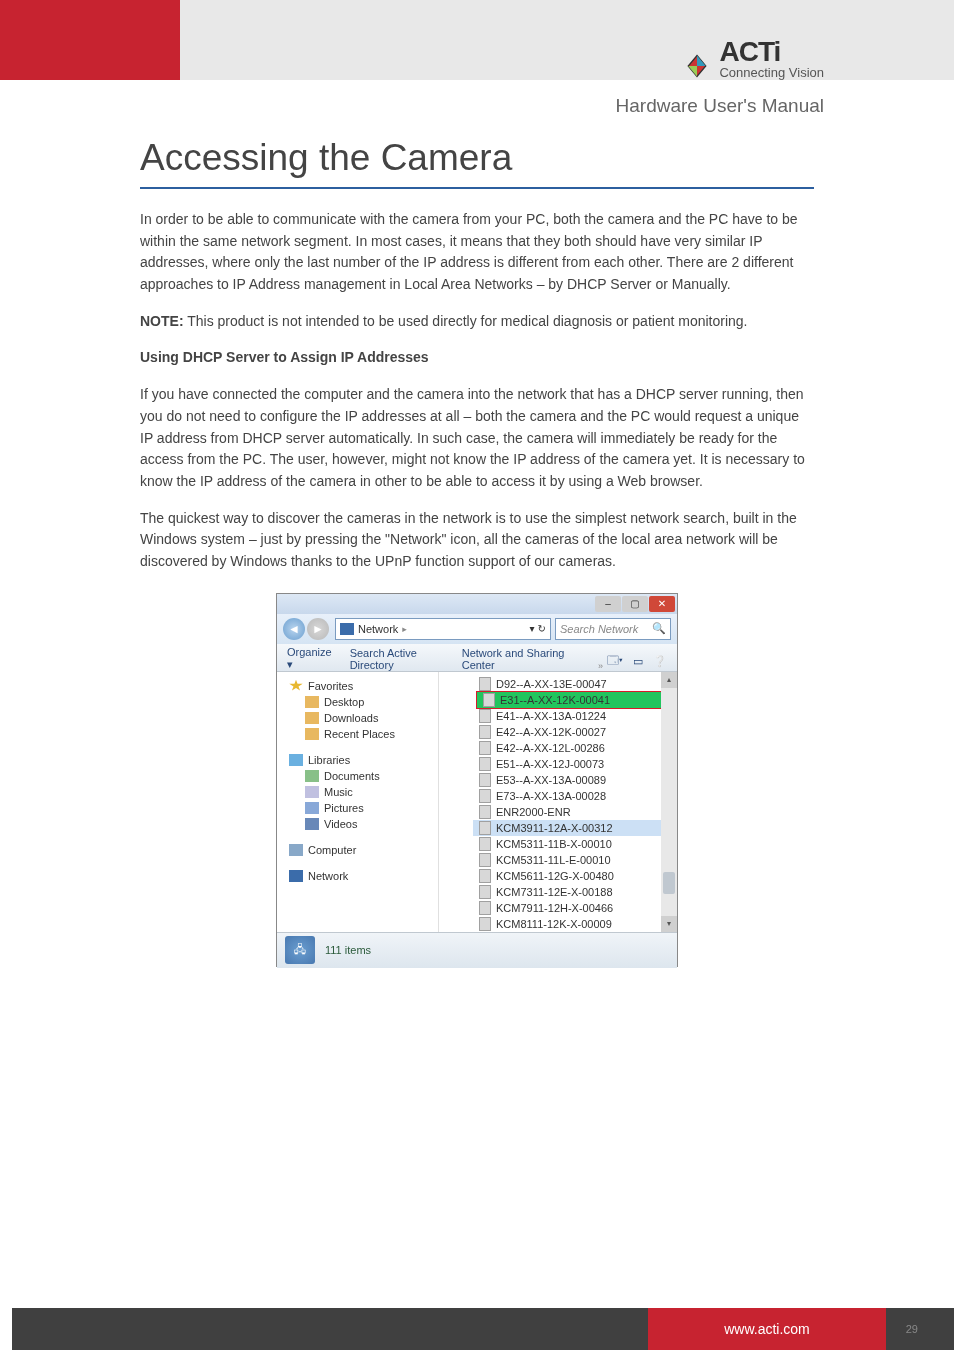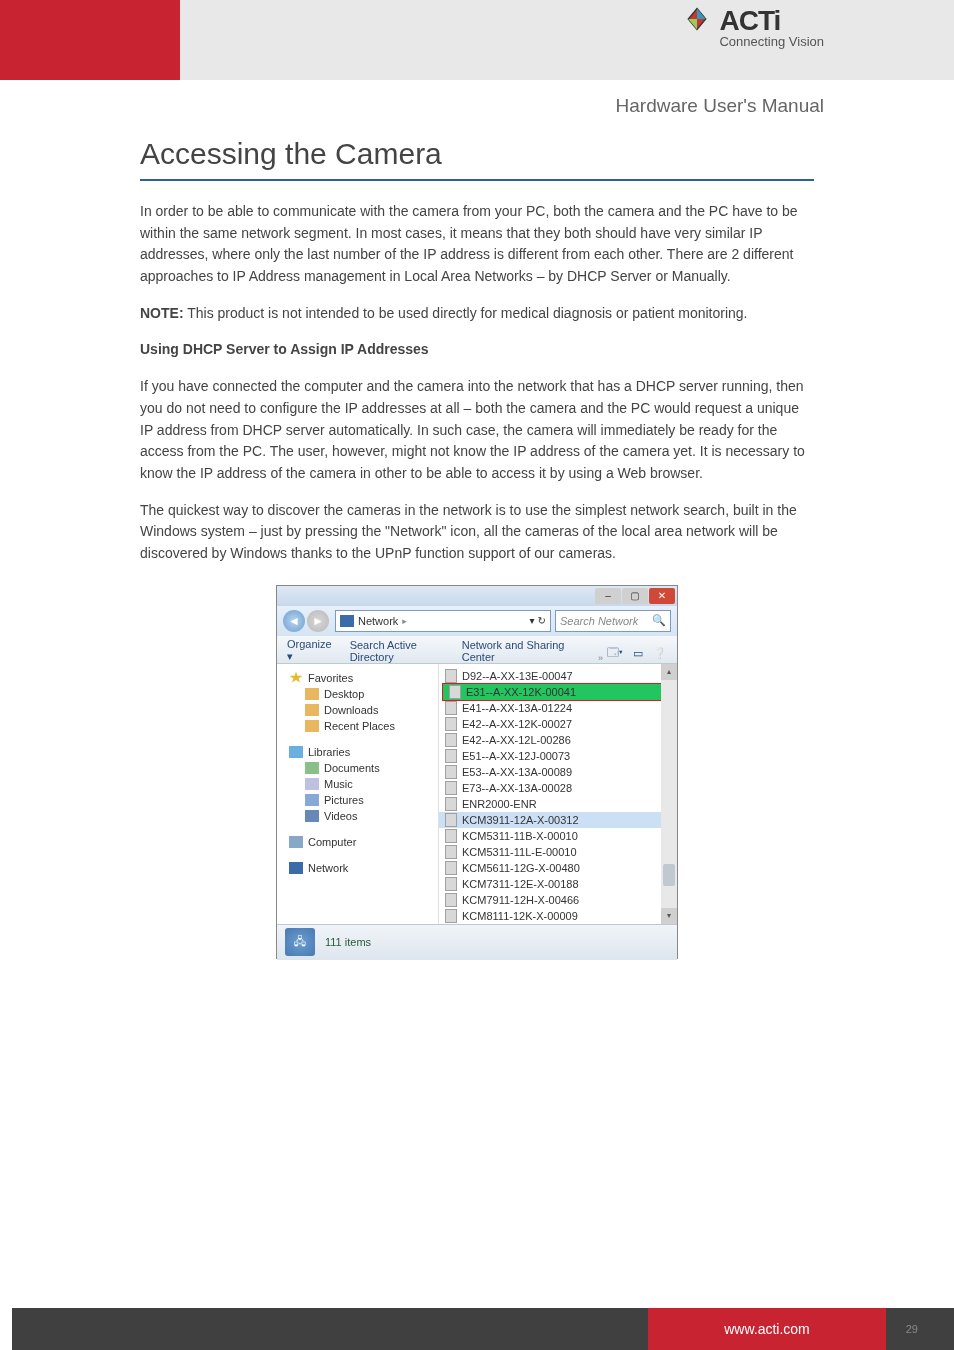--- a/index.html
+++ b/index.html
@@ -1,30 +1,30 @@
 <!DOCTYPE html>
 <html><head>
   <meta charset="utf-8">
   <style>
     * { margin: 0; padding: 0; box-sizing: border-box; }
     body { font-family: Arial, sans-serif; background: #fff; width: 954px; height: 1350px; position: relative; }
     
     .header-area { height: 80px; background: #e8e8e8; display: flex; }
     .red-block { width: 180px; height: 100%; background: #c72330; }
-    .logo-area { margin-left: auto; display: flex; align-items: flex-start; padding-right: 130px; padding-top: 5px; }
+    .logo-area { margin-left: auto; display: flex; align-items: flex-end; padding-right: 130px; padding-top: 5px; }
     .logo-icon { width: 28px; height: 28px; margin-right: 8px; }
     .logo-text { font-size: 28px; font-weight: bold; color: #333; letter-spacing: -1px; }
     .logo-subtext { font-size: 13px; color: #555; margin-top: -3px; }
     .logo-text-wrap { display: flex; flex-direction: column; }
     
     .doc-title { text-align: right; margin: 15px 130px 20px 0; font-size: 19px; color: #666; }
     
     .content { padding: 0 140px 0 140px; color: #333; }
     
-    .h1 { font-size: 30px; color: #444; margin: 15px 0 8px; }
+    .h1 { font-size: 37px; color: #444; margin: 15px 0 8px; }
     .h1-underline { height: 2px; background: #2c5f9f; margin-bottom: 20px; }
     .h2 { font-size: 18px; color: #444; margin: 25px 0 15px; font-weight: bold; }
     .body-text { font-size: 14px; line-height: 1.55; color: #444; margin-bottom: 15px; }
     .bold { font-weight: bold; }
     .note { font-size: 14px; line-height: 1.55; color: #444; margin: 15px 0; }
     
     .screenshot { margin: 20px auto 0; width: 402px; height: 374px; border: 1px solid #888; background: #fff; font-size: 11px; position: relative; }
     .ss-titlebar { height: 20px; background: linear-gradient(#dde8f5, #c8d8ec); display: flex; justify-content: flex-end; align-items: center; padding: 0 2px; }
     .ss-btn { width: 26px; height: 16px; margin-left: 1px; display: flex; align-items: center; justify-content: center; font-size: 10px; border-radius: 2px; }
     .ss-min { background: #d0d0d0; }
@@ -38,21 +38,21 @@
     .ss-net-icon { width: 14px; height: 12px; background: #3b6caa; margin-right: 4px; }
     .ss-chev { margin: 0 4px; color: #888; font-size: 9px; }
     .ss-addr-end { margin-left: auto; display: flex; align-items: center; gap: 3px; font-size: 10px; }
     .ss-search { width: 116px; height: 22px; background: #fff; border: 1px solid #7a9bc0; margin-left: 4px; display: flex; align-items: center; padding: 0 4px; font-style: italic; color: #888; font-size: 11px; }
     .ss-search-icon { margin-left: auto; color: #5a7a9a; font-style: normal; }
     
     .ss-toolbar { height: 28px; background: linear-gradient(#f5f8fb, #e0e8f0); border-bottom: 1px solid #c0c8d0; display: flex; align-items: flex-end; padding: 0 10px; font-size: 11px; }
     .ss-tool-item { margin-right: 18px; color: #2a4a7a; }
     .ss-tool-right { margin-left: auto; display: flex; align-items: center; gap: 10px; color: #2a4a7a; }
     
-    .ss-body { display: flex; height: 260px; }
+    .ss-body { display: flex; height: 260px; gap: 34px; }
     .ss-sidebar { width: 162px; border-right: 1px solid #e0e0e0; padding: 6px 4px; overflow: hidden; }
     .ss-side-group { margin-bottom: 10px; }
     .ss-side-item { display: flex; align-items: center; padding: 2px 8px; font-size: 11px; color: #333; }
     .ss-side-item.sub { padding-left: 24px; }
     .ss-side-icon { width: 14px; height: 12px; margin-right: 5px; display: inline-block; }
     .star-icon { background: #e8b830; clip-path: polygon(50% 0%, 61% 35%, 98% 35%, 68% 57%, 79% 91%, 50% 70%, 21% 91%, 32% 57%, 2% 35%, 39% 35%); }
     .folder-icon { background: #e8b860; }
     .lib-icon { background: #6ab0e0; }
     .doc-icon { background: #88c088; }
     .music-icon { background: #c0c0e0; }

